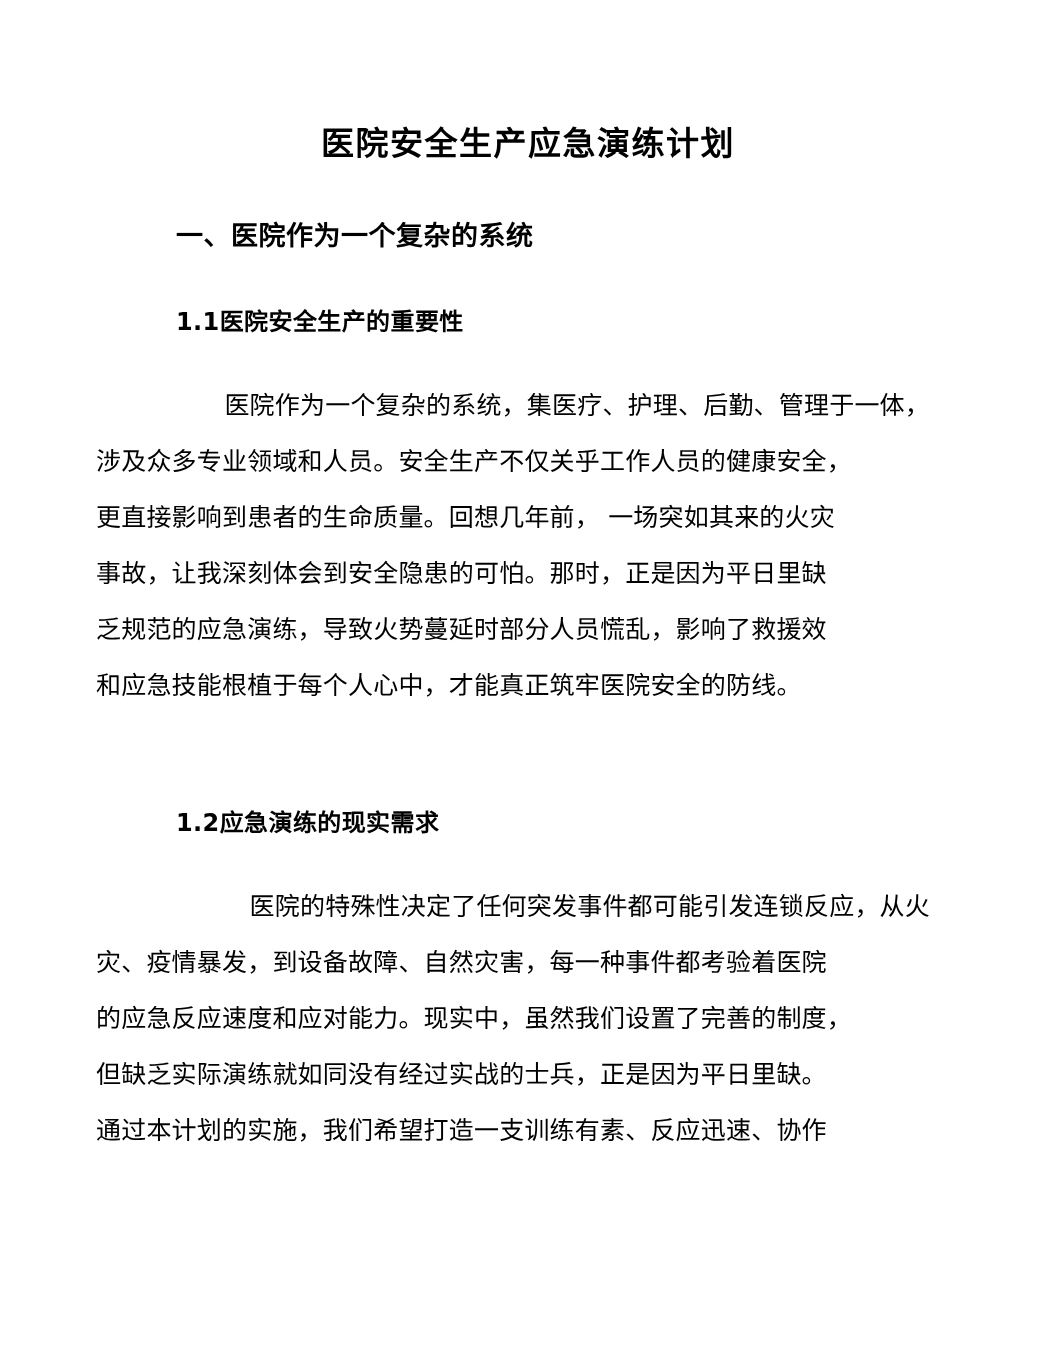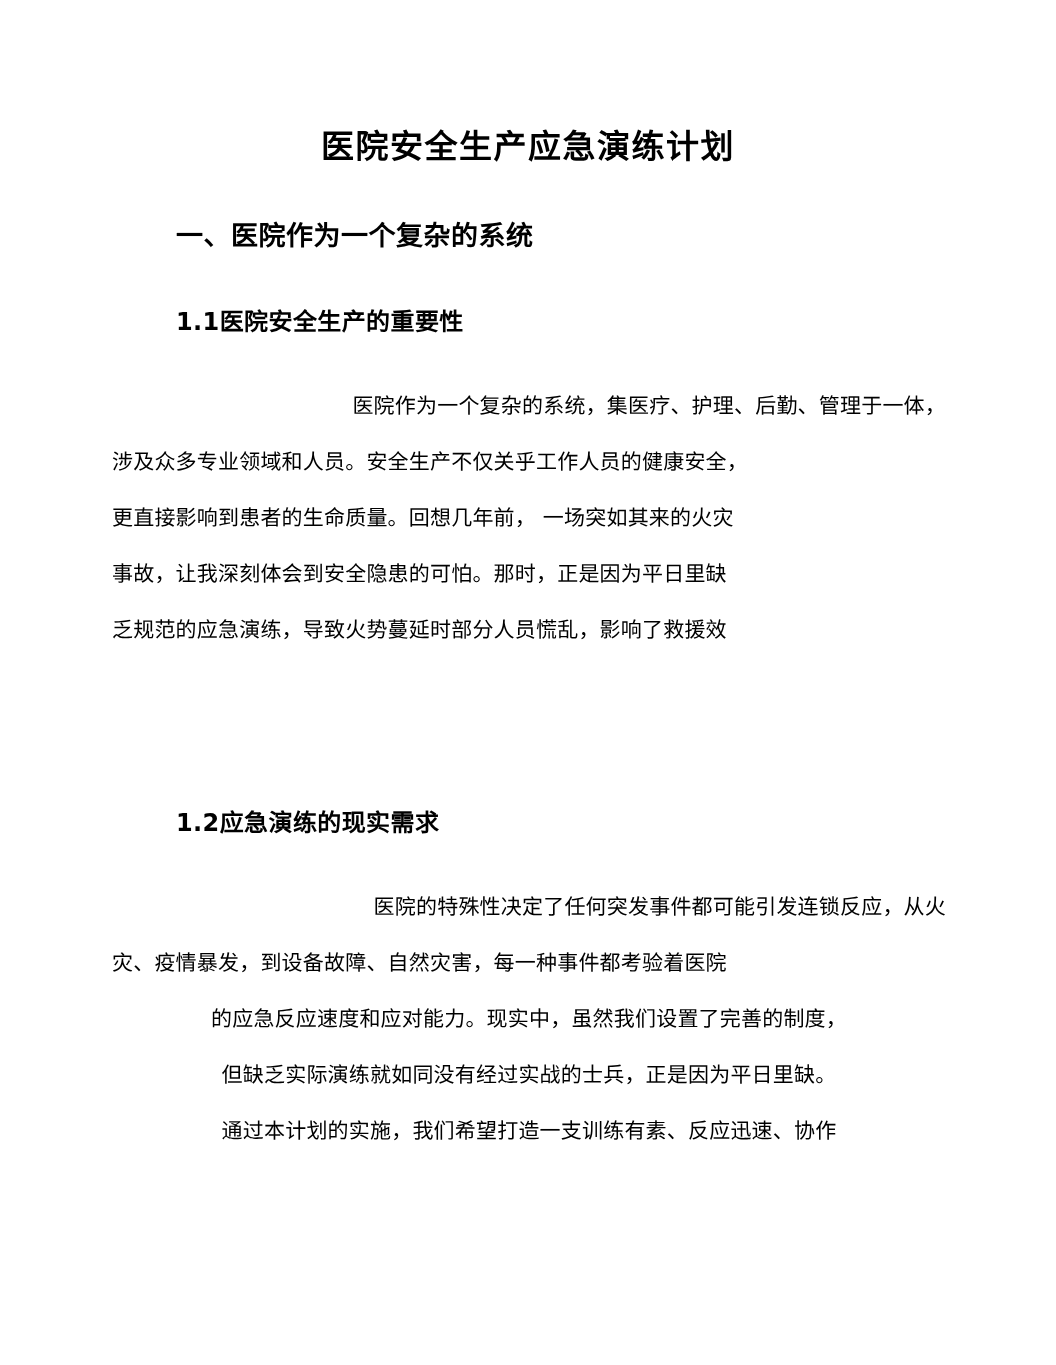--- a/index.html
+++ b/index.html
@@ -24,21 +24,21 @@
   }
   .content {
     position: absolute;
     left: 0;
     top: 0;
     width: 1056px;
   }
 
   
   .doc-title {
-    font-family: Liberation Sans, sans-serif;
+    font-family: Liberation Mono, monospace;
     font-weight: bold;
     font-size: 33px;
     line-height: 1.25;
     letter-spacing: 1.5px;
     text-align: center;
     margin: 0;
     padding: 0;
     position: absolute;
     left: 0;
     right: 0;
@@ -71,43 +71,43 @@
     position: absolute;
     left: 176px;
     white-space: nowrap;
   }
   .h2.s11 { top: 307px; }
   .h2.s12 { top: 808px; }
 
   
   .para {
     position: absolute;
-    left: 112px;
+    left: 96px;
     width: 834px;
     font-family: "DejaVu Serif", "Liberation Serif", serif;
-    font-size: 21px;
+    font-size: 25px;
     letter-spacing: 0.2px;
     margin: 0;
   }
   .para .ln {
     display: block;
     height: 56px;
     line-height: 56px;
     white-space: nowrap;
     overflow: visible;
   }
   .para .ln.justify {
     display: flex;
     justify-content: space-between;
     white-space: nowrap;
   }
   .indent2 { display: inline-block; width: 52px; }
 
   .para.p1 { top: 378px; }
-  .para.p2 { top: 879px; text-align: center; }
+  .para.p2 { top: 879px; }
 </style>
 </head>
 <body>
 
 <div class="page">
   <div class="content">
 
     <h1 class="doc-title">医院安全生产应急演练计划</h1>
 
     <h2 class="h1">一、医院作为一个复杂的系统</h2>
@@ -124,20 +124,23 @@
       </span>
       <span class="ln">
         <span>更直接影响到患者的生命质量。回想几年前， 一场突如其来的火灾</span>
       </span>
       <span class="ln">
         <span>事故，让我深刻体会到安全隐患的可怕。那时，正是因为平日里缺</span>
       </span>
       <span class="ln">
         <span>乏规范的应急演练，导致火势蔓延时部分人员慌乱，影响了救援效</span>
       </span>
+      <span class="ln">
+        <span>和应急技能根植于每个人心中，才能真正筑牢医院安全的防线。</span>
+      </span>
     </div>
 
     <h3 class="h2 s12">1.2应急演练的现实需求</h3>
 
     <div class="para p2">
       <span class="ln justify">
         <span class="indent2"></span>
           <span>医院的特殊性决定了任何突发事件都可能引发连锁反应，从火</span>
       </span>
       <span class="ln justify">

